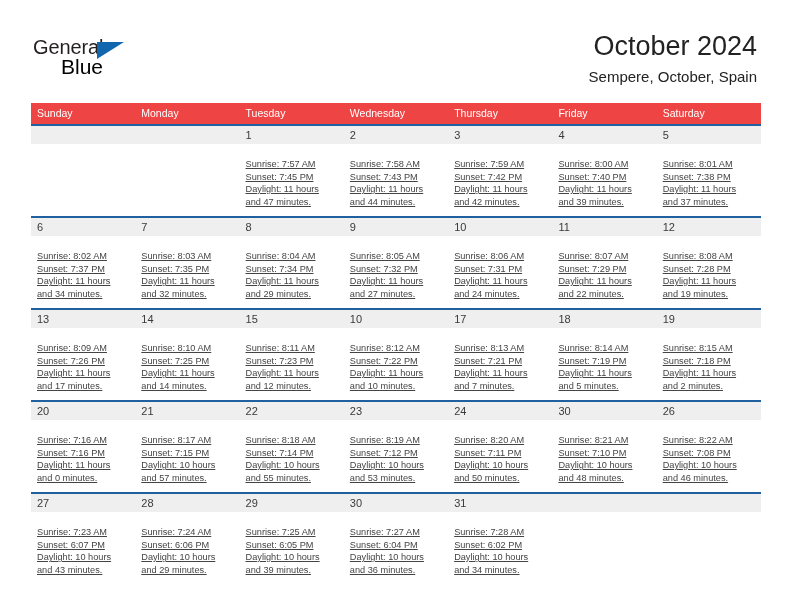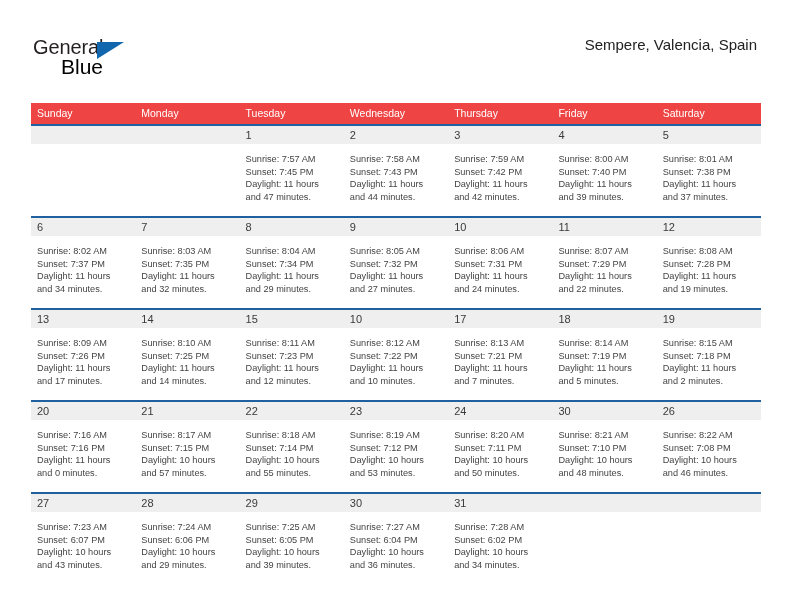--- a/index.html
+++ b/index.html
@@ -139,24 +139,25 @@
   }
   .day-number {
     position: relative;
     height: 18px;
     line-height: 18px;
     font-size: 11px;
     color: #3a3a3a;
     z-index: 2;
   }
   .day-details {
-    margin-top: 9px;
+    margin-top: 14px;
     font-size: 9.2px;
     line-height: 12.6px;
     color: #444444;
+    text-decoration: underline;
   }
   .day-details div {
     white-space: nowrap;
   }
   .empty-cell .day-number,
   .empty-cell .day-details {
     visibility: hidden;
   }
 </style>
 </head>
@@ -166,21 +167,22 @@
 
   <div class="top-header">
 
     <div class="logo">
       <span class="logo-general">General</span>
       <span class="logo-triangle"></span>
       <span class="logo-blue">Blue</span>
     </div>
 
     <div class="title-block">
-      <div class="cal-subtitle">Sempere, Valencia, Spain</div>
+      <div class="cal-title">October 2024</div>
+      <div class="cal-subtitle">Sempere, October, Spain</div>
     </div>
 
   </div>
 
   <div class="calendar">
 
     <div class="weekday-header">
       <div class="weekday-cell">Sunday</div>
       <div class="weekday-cell">Monday</div>
       <div class="weekday-cell">Tuesday</div>

